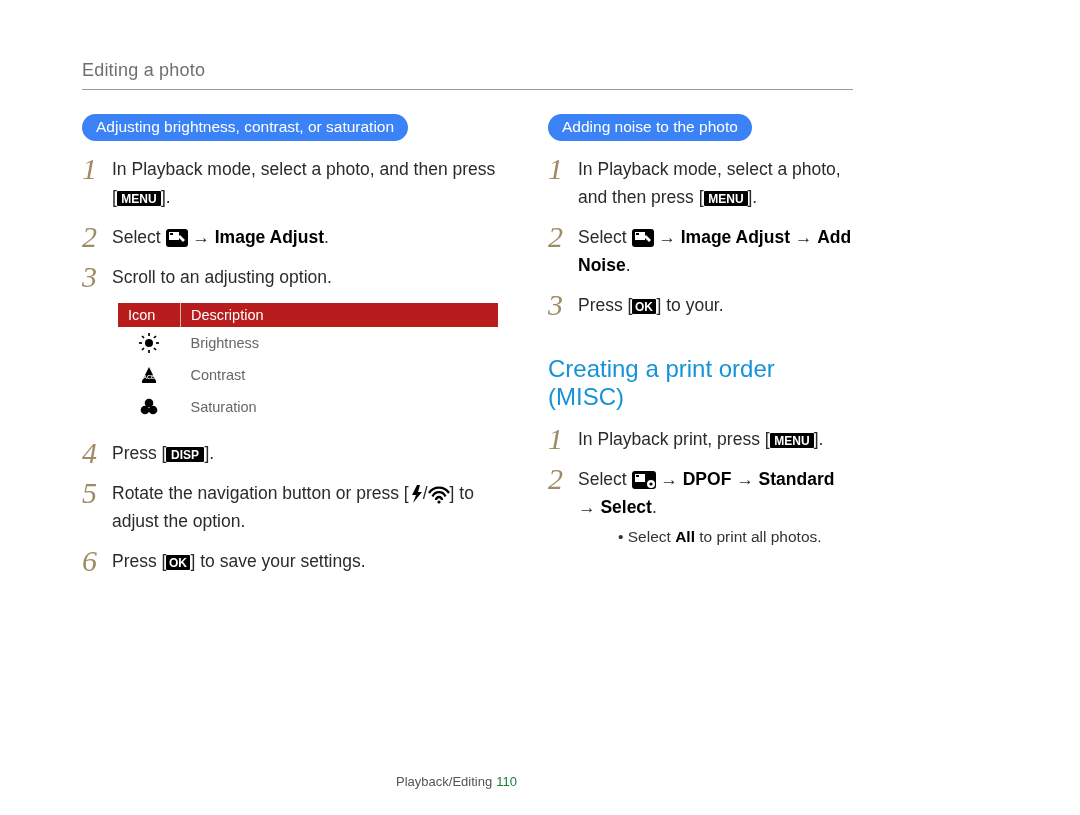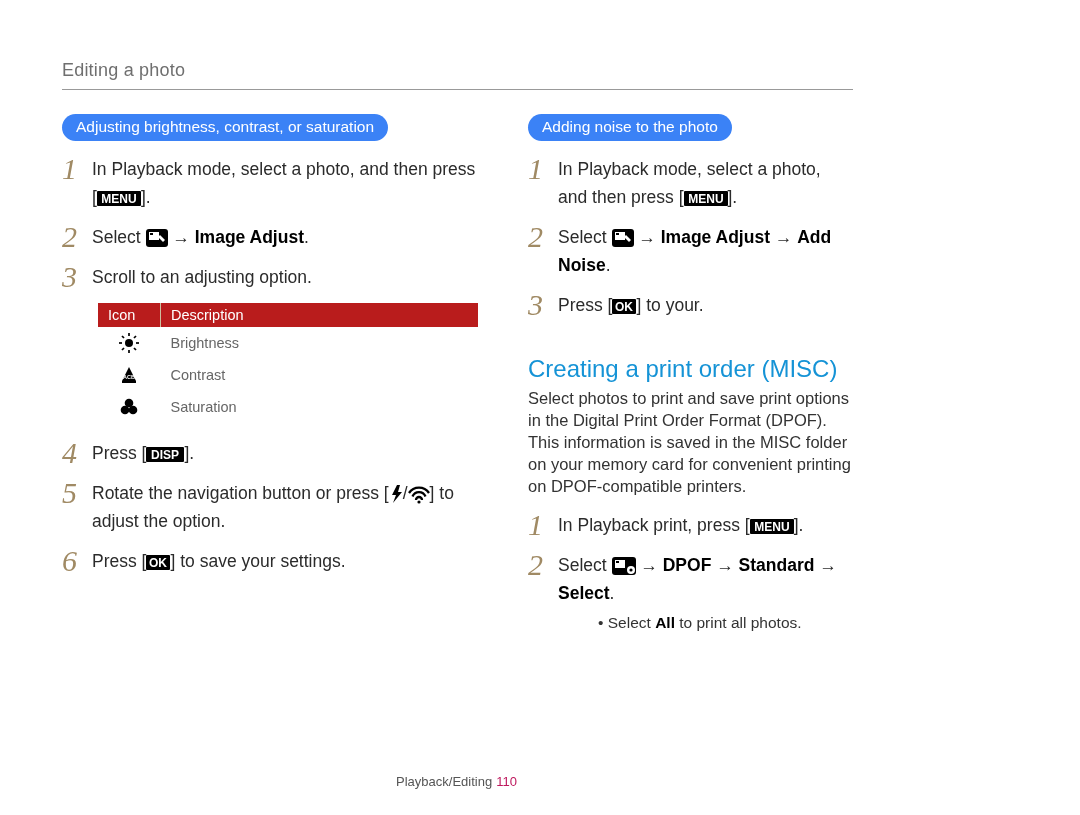--- a/index.html
+++ b/index.html
@@ -1,16 +1,16 @@
 <!DOCTYPE html>
 <html><head>
 <meta charset="utf-8">
 <style>
   html,body{margin:0;padding:0;background:#fff;font-family:Arial,Helvetica,sans-serif;color:#3b3b3b;}
-  .page{width:913px;height:815px;position:relative;box-sizing:border-box;padding:60px 60px 0 62px;}
+  .page{width:913px;height:815px;position:relative;box-sizing:border-box;padding:60px 60px 0 82px;}
   .breadcrumb{font-size:18px;color:#6f6f6f;font-weight:300;letter-spacing:.2px;}
   .hr{border:none;border-top:1px solid #999;margin:8px 0 24px 0;}
   .cols{display:flex;gap:50px;}
   .col{flex:1;}
   .pill{display:inline-block;background:#3b82f6;color:#fff;border-radius:14px;padding:4px 14px 5px 14px;font-size:15.5px;font-weight:500;}
   ol.steps{list-style:none;margin:14px 0 0 0;padding:0;}
   ol.steps>li{display:flex;align-items:flex-start;margin:0 0 12px 0;font-size:17.5px;line-height:28px;color:#2b2b2b;font-weight:300;}
   .num{font-family:Georgia,serif;font-style:italic;font-size:30px;color:#a08a64;width:30px;flex:0 0 30px;text-align:left;line-height:28px;letter-spacing:-1px;}
   .step-body{flex:1;}
   .b{font-weight:600;color:#000000;}
@@ -19,21 +19,21 @@
   table.opts{border-collapse:collapse;margin:10px 0 16px 36px;font-size:14.5px;width:380px;}
   table.opts th{background:#b91c1c;color:#fff;text-align:left;font-weight:400;padding:4px 10px;}
   table.opts th:first-child{width:42px;border-right:1px solid #cdbf9f;}
   table.opts td{padding:6px 10px;color:#666;font-weight:300;border:none;}
   table.opts td:first-child{text-align:center;}
   h2.section{font-size:24px;color:#1593d6;font-weight:400;margin:36px 0 4px 0;}
   .intro{font-size:16.5px;line-height:22px;color:#333;font-weight:300;margin:0 0 14px 0;}
   .sub{font-size:15.5px;color:#333;font-weight:300;margin:2px 0 0 40px;}
   .sub .b{font-weight:700;}
   .footer{position:absolute;left:0;right:0;bottom:26px;text-align:center;font-size:13px;color:#555;font-weight:300;}
-  .pno{color:#be185d;margin-left:4px;}
+  .pno{color:#15803d;margin-left:4px;}
 </style>
 </head>
 <body>
 
 <svg width="0" height="0" style="position:absolute">
   <defs>
     <g id="i-menu">
         <rect x="0" y="1" width="44" height="15" rx="1" fill="#000"></rect>
         <text x="22" y="13" font-family="Arial" font-size="12" font-weight="900" fill="#fff" text-anchor="middle">MENU</text>
       </g>
@@ -210,21 +210,20 @@
             <span class="num">3</span>
             <span class="step-body"><span>Press [</span><span class="icon-slot">
                 <svg width="24" height="17">
                   <use href="#i-ok"></use>
                 </svg>
               </span><span>] to your.</span></span>
           </li>
       </ol>
 
       <h2 class="section">Creating a print order (MISC)</h2>
-      <p class="intro">Select photos to print and save print options in the Digital Print Order Format (DPOF). This information is saved in the MISC folder on your memory card for convenient printing on DPOF-compatible printers.</p>
       <ol class="steps">
         <li>
             <span class="num">1</span>
             <span class="step-body"><span>In Playback print, press [</span><span class="icon-slot">
                 <svg width="44" height="17">
                   <use href="#i-menu"></use>
                 </svg>
               </span><span>].</span></span>
           </li>
         <li>

